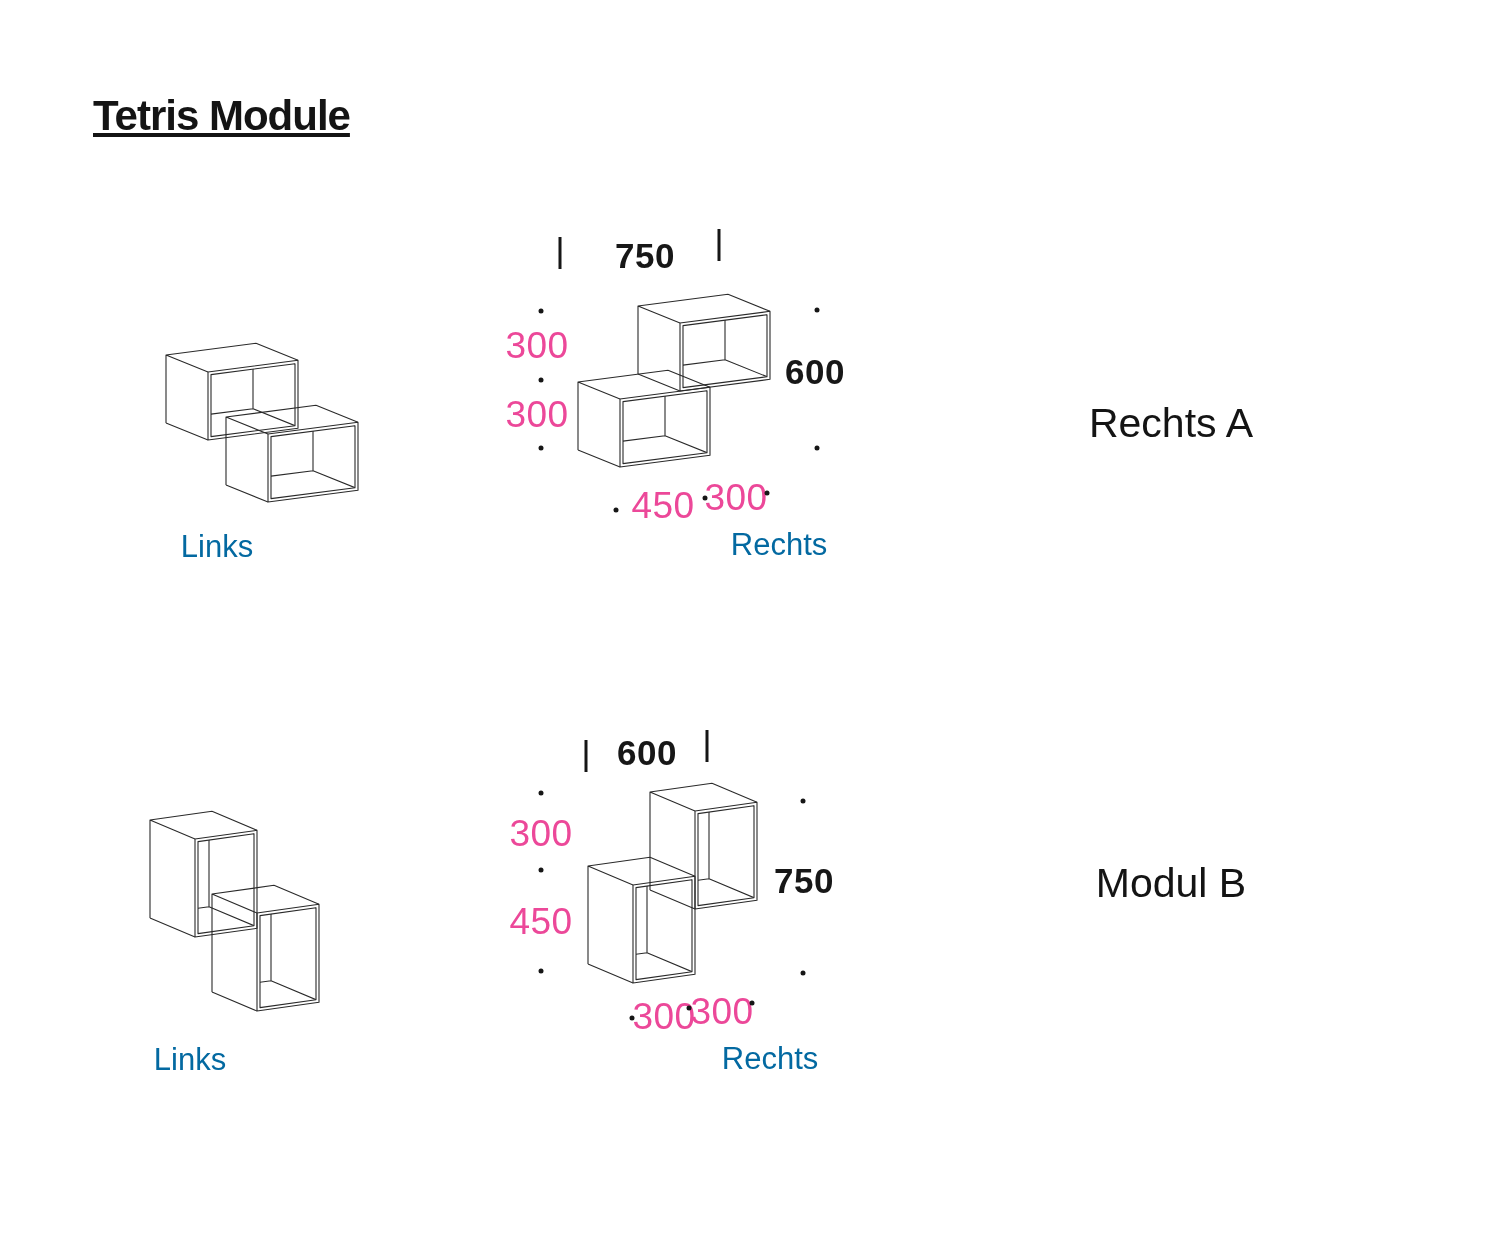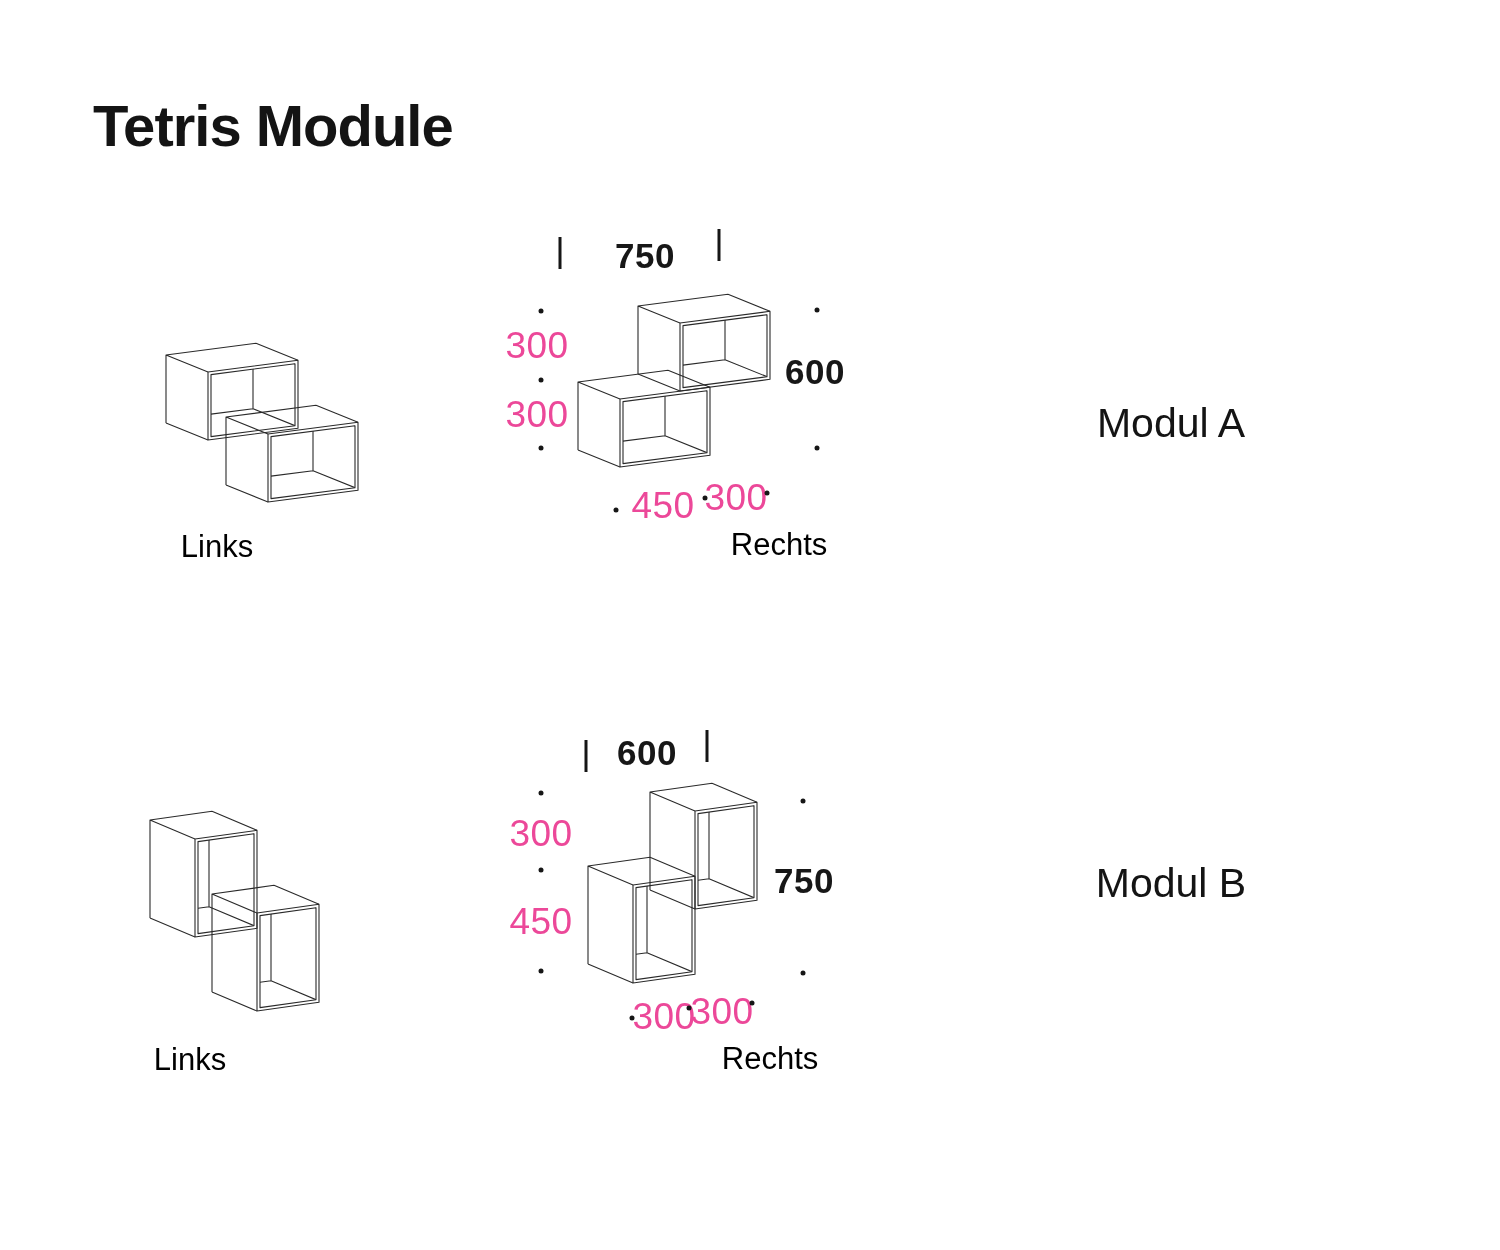--- a/index.html
+++ b/index.html
@@ -1,27 +1,27 @@
 <!DOCTYPE html>
 <html><head>
 <meta charset="utf-8">
 <style>
   html,body{margin:0;padding:0;background:#ffffff;}
   .canvas{
     position:relative;width:1500px;height:1250px;background:#ffffff;overflow:hidden;
     font-family:"Liberation Sans", sans-serif;color:#1f1f1f;
   }
   .title{
-    position:absolute;left:93px;top:92px;font-size:58px;font-weight:600;
-    letter-spacing:-1px;color:#141414;white-space:nowrap;
+    position:absolute;left:93px;top:92px;font-size:42px;font-weight:600;
+    letter-spacing:-1px;color:#141414;white-space:nowrap;text-decoration:underline;
   }
   .abs{position:absolute;transform:translate(-50%,-50%);white-space:nowrap;line-height:1;}
   .dim{font-size:37px;font-weight:400;color:#ec4899;letter-spacing:0.5px;}
   .dimbold{font-size:35px;font-weight:700;color:#171717;letter-spacing:0.5px;text-align:center;}
-  .sidelabel{font-size:31px;font-weight:400;color:#000000;}
+  .sidelabel{font-size:31px;font-weight:400;color:#0369a1;}
   .modname{font-size:41px;font-weight:400;color:#141414;}
   .dot{position:absolute;width:5px;height:5px;border-radius:50%;background:#161616;transform:translate(-50%,-50%);}
   .tick{position:absolute;width:3px;height:32px;background:#161616;transform:translate(-50%,-50%);}
   svg.module{position:absolute;overflow:visible;}
 </style>
 </head>
 <body>
 
 <div class="canvas">
 
@@ -80,21 +80,21 @@
   <span class="abs dimbold" style="left:815px;top:371px;">600</span>
   <div class="dot" style="left:817px;top:448px;"></div>
 
   <div class="dot" style="left:616px;top:510px;"></div>
   <span class="abs dim" style="left:663px;top:505px;">450</span>
   <div class="dot" style="left:705px;top:498px;"></div>
   <span class="abs dim" style="left:736px;top:497px;">300</span>
   <div class="dot" style="left:767px;top:493px;"></div>
 
   <span class="abs sidelabel" style="left:779px;top:544px;">Rechts</span>
-  <span class="abs modname" style="left:1171px;top:423px;">Modul A</span>
+  <span class="abs modname" style="left:1171px;top:423px;">Rechts A</span>
 
   <svg id="svg-b-links" class="module" style="left:147px;top:806px;" width="178" height="210" viewBox="0 0 178 210">
       <defs>
         <clipPath id="svg-b-links-c0">
           <polygon points="113,109.58 169,101.74 169,193.74 113,201.57999999999998"></polygon>
         </clipPath>
         <clipPath id="svg-b-links-c1">
           <polygon points="51,35.58 107,27.74 107,119.74 51,127.57999999999998"></polygon>
         </clipPath>
       </defs>

